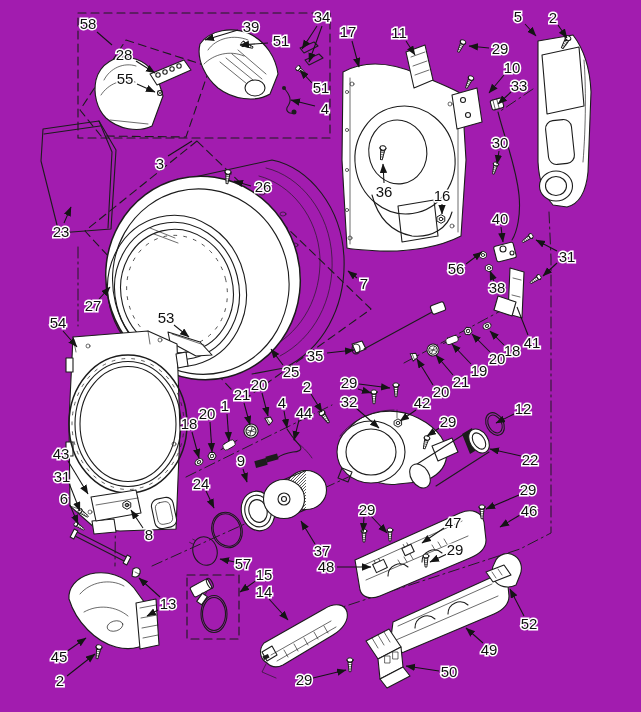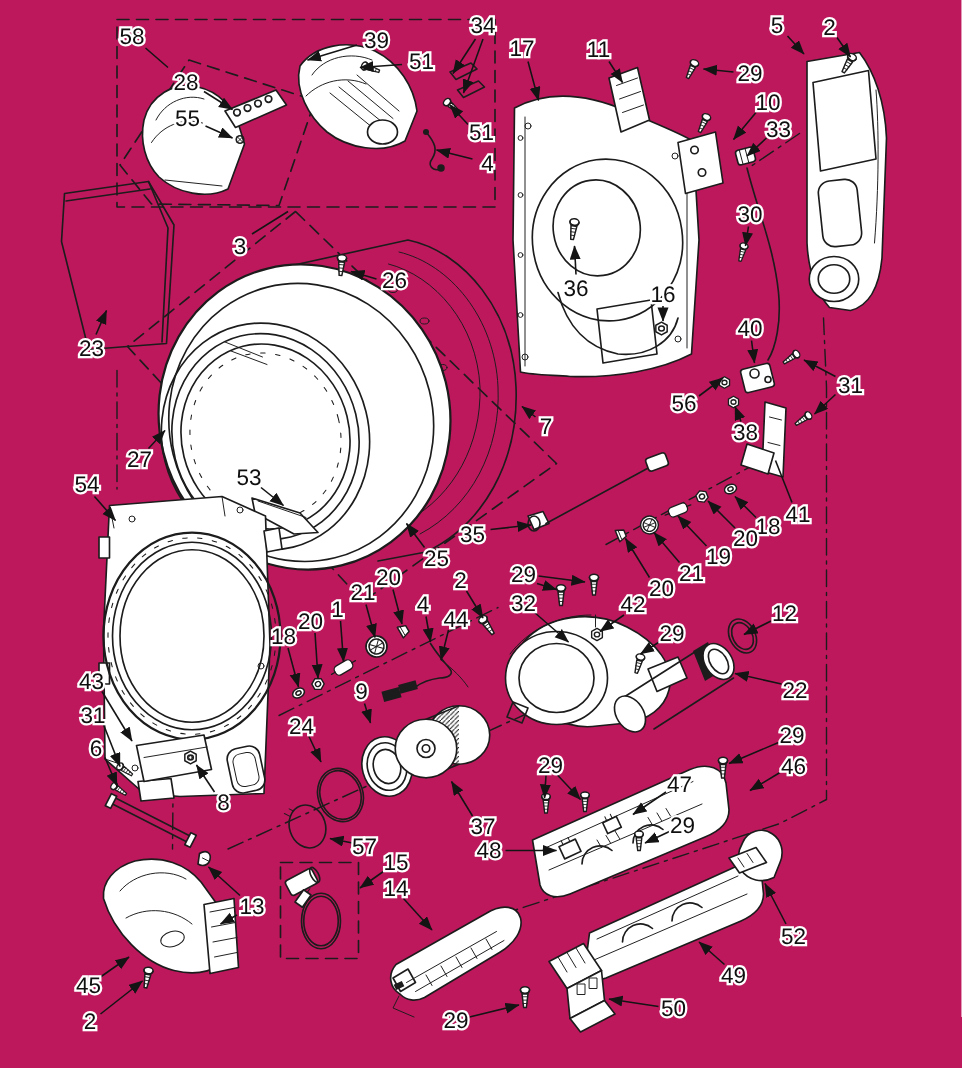--- a/index.html
+++ b/index.html
@@ -1,16 +1,16 @@
 <!DOCTYPE html>
 <html><head>
 <meta charset="utf-8">
 <style>
   html,body{margin:0;padding:0;background:#fff}
-  .stage{width:641px;height:712px;position:relative;background:#be185d;overflow:hidden}
+  .stage{width:641px;height:712px;position:relative;background:#a21caf;overflow:hidden}
   svg{display:block}
   .ln{fill:none;stroke:#1c1c1c;stroke-width:1.1;stroke-linecap:round;stroke-linejoin:round}
   .ln2{fill:none;stroke:#1c1c1c;stroke-width:1.5;stroke-linecap:round;stroke-linejoin:round}
   .thin{stroke-width:.65}
   .wfill{fill:#fff}
   .kfill{fill:#1c1c1c;stroke:none}
   .dsh{stroke-dasharray:8 5}
   .ddot{stroke-dasharray:11 4 2 4;stroke-width:.95}
   .dtick{stroke-dasharray:3 7;stroke-width:.7}
   .lead{stroke:#141414;stroke-width:1.05;fill:none}

